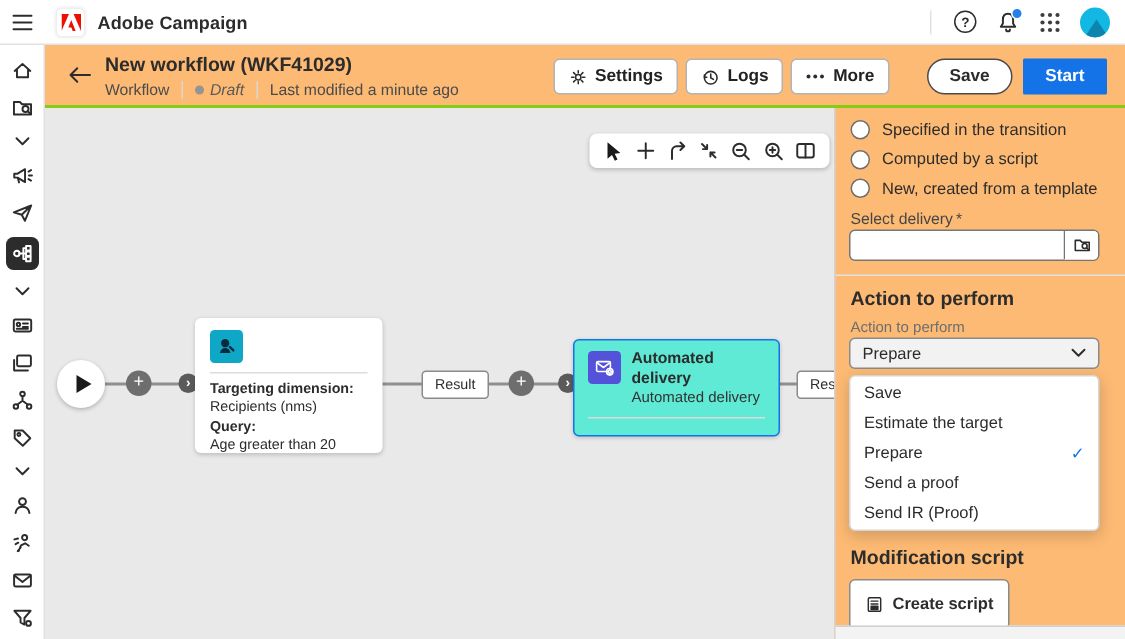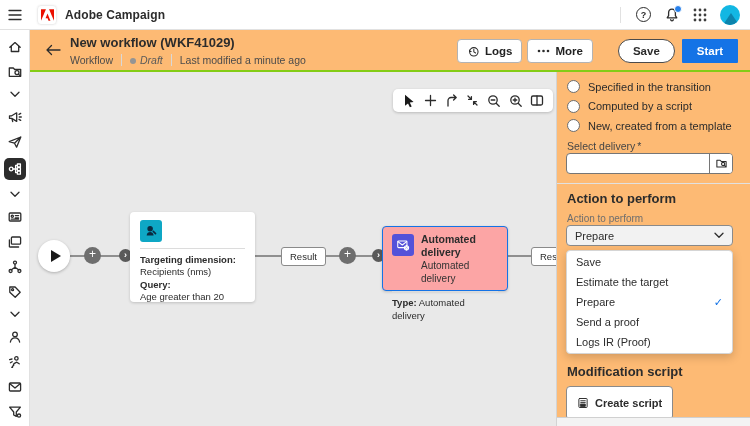--- a/index.html
+++ b/index.html
@@ -67,22 +67,22 @@
                justify-content:center; cursor:pointer; z-index:3; }
   .play-tri { width:0; height:0; border-top:6px solid transparent; border-bottom:6px solid transparent;
               border-left:10px solid #1a1a1a; margin-left:3px; }
   .conn-plus { position:absolute; width:17px; height:17px; border-radius:50%; background:#6e6e6e; color:#fff;
                font-size:12px; line-height:15px; text-align:center; z-index:3; cursor:pointer; }
   .conn-port { position:absolute; width:13px; height:13px; border-radius:50%; background:#5a5a5a; color:#fff;
                font-size:9px; line-height:12px; text-align:center; z-index:4; font-weight:bold; }
   .node-card { position:absolute; background:#fff; border-radius:4px; box-shadow:0 1px 3px rgba(0,0,0,.18);
                z-index:5; cursor:pointer; }
   .card-query { left:100px; top:140px; width:125px; height:90px; padding:7px 10px 5px; }
-  .card-delivery { left:352px; top:154px; width:126px; height:65px; padding:6px 9px 9px;
-                   background:#fca5a5; border:1.5px solid #1473e6; }
+  .card-delivery { left:352px; top:154px; width:138px; height:65px; padding:6px 9px 9px;
+                   background:#5eead4; border:1.5px solid #1473e6; }
   .card-head { display:flex; align-items:flex-start; gap:7px; }
   .node-icon { width:22px; height:22px; border-radius:3px; flex:none; display:flex; align-items:center;
                justify-content:center; margin-top:1px; }
   .q-icon { background:#0ea7c5; }
   .d-icon { background:#5452d9; }
   .card-title { font-size:10.5px; font-weight:bold; line-height:1.25; }
   .card-sub { font-size:10px; color:#333; line-height:1.3; }
   .card-div { border:none; border-top:1px solid #dcdcdc; margin:6px 0 5px; }
   .card-field-label { font-size:9.5px; font-weight:bold; line-height:1.3; }
   .card-field-value { font-size:9.5px; line-height:1.3; }
@@ -285,20 +285,27 @@
       <span>Workflow</span>
       <span class="vsep"></span>
       <span><span class="draft-dot"></span><span class="draft-text">Draft</span></span>
       <span class="vsep"></span>
       <span>Last modified a minute ago</span>
     </div>
   </div>
   <div class="header-actions">
     <div class="hbtn">
       <svg class="ico" width="13" height="13" viewBox="0 0 16 16">
+          <circle cx="8" cy="8" r="2.2"></circle>
+          <path d="M8 2.6v1.8M8 11.6v1.8M2.6 8h1.8M11.6 8h1.8M4.2 4.2l1.3 1.3M10.5 10.5l1.3 1.3M11.8 4.2l-1.3 1.3M5.5 10.5l-1.3 1.3"></path>
+        </svg>
+      <span>Settings</span>
+    </div>
+    <div class="hbtn">
+      <svg class="ico" width="13" height="13" viewBox="0 0 16 16">
           <circle cx="8.4" cy="8.4" r="5.2"></circle>
           <path d="M8.4 5.4v3l2.2 1.4M3.2 6.2V8h1.9"></path>
         </svg>
       <span>Logs</span>
     </div>
     <div class="hbtn">
       <svg width="13" height="4" viewBox="0 0 13 4" fill="#2c2c2c">
           <circle cx="2" cy="2" r="1.3"></circle>
           <circle cx="6.5" cy="2" r="1.3"></circle>
           <circle cx="11" cy="2" r="1.3"></circle>
@@ -352,21 +359,20 @@
             <circle cx="12" cy="11.2" r="1.1"></circle>
             <path d="M12 8.6v.8M12 13v.8M9.6 11.2h.8M13.6 11.2h.8"></path>
           </svg>
       </div>
       <div>
         <div class="card-title">Automated delivery</div>
         <div class="card-sub">Automated delivery</div>
       </div>
     </div>
     <hr class="card-div">
-    <div class="type-line"><b>Type:</b> <span>Automated delivery</span></div>
   </div>
 
   <div class="result-pill" style="left:501px;">Result</div>
 
   <div class="canvas-toolbar">
     <div class="ct-btn">
       <svg width="13" height="14" viewBox="0 0 13 14" fill="#1a1a1a">
           <path d="M2 .8 10.6 8l-3.8.5L8.7 12.4l-1.8.8L5 9.4l-3 2.4z"></path>
         </svg>
     </div>
@@ -457,21 +463,21 @@
       <span>Estimate the target</span>
     </div>
     <div class="dd-item">
       <span>Prepare</span>
       <span class="dd-check">✓</span>
     </div>
     <div class="dd-item">
       <span>Send a proof</span>
     </div>
     <div class="dd-item">
-      <span>Logs IR (Proof)</span>
+      <span>Send IR (Proof)</span>
     </div>
   </div>
 
   <div class="section-heading heading-mod">Modification script</div>
 
   <div class="create-btn">
     <svg class="ico" width="12" height="12" viewBox="0 0 16 16">
         <rect x="2.5" y="2" width="11" height="12" rx="1"></rect>
         <path d="M5 5h6M5 7.5h6"></path>
         <rect x="5" y="9.5" width="6" height="3" fill="#2c2c2c"></rect>

